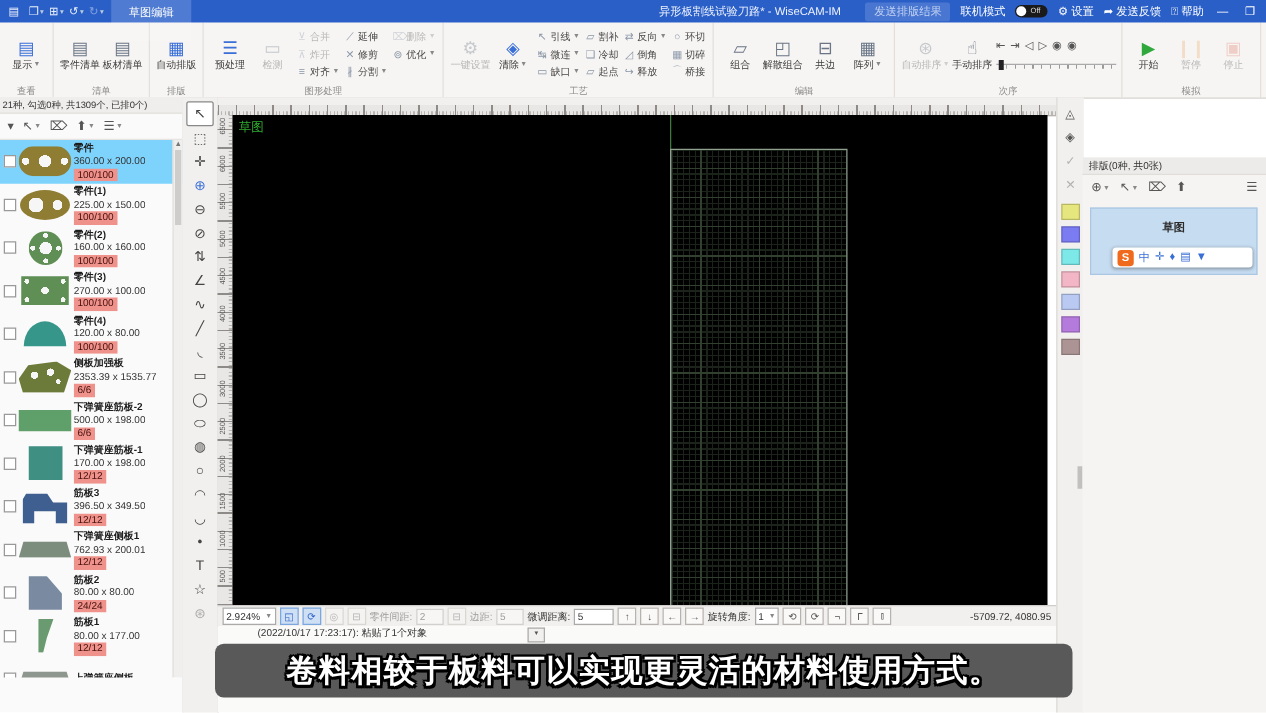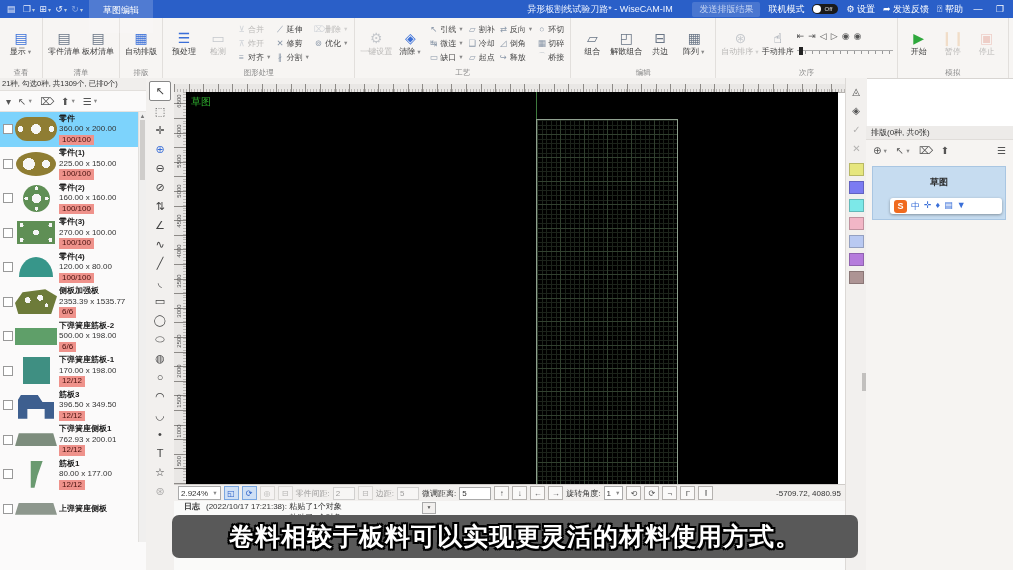--- a/index.html
+++ b/index.html
@@ -538,20 +538,31 @@
       </div>
       <div class="pitem">
         <span class="cb"></span>
         <span class="thumbwrap">
           <span style="width:42px;height:13px;clip-path:polygon(9% 0,91% 0,100% 100%,0 100%);background:#7d8d7d;"></span>
         </span>
         <span class="meta">
           <div class="nm">下弹簧座侧板1</div>
           <div>762.93 x 200.01</div>
           <div><span class="badge">12/12</span></div>
+        </span>
+      </div>
+      <div class="pitem">
+        <span class="cb"></span>
+        <span class="thumbwrap">
+          <span style="width:27px;height:27px;clip-path:polygon(0 0,55% 0,100% 52%,100% 100%,0 100%);background:#7a8aa0;"></span>
+        </span>
+        <span class="meta">
+          <div class="nm">筋板2</div>
+          <div>80.00 x 80.00</div>
+          <div><span class="badge">24/24</span></div>
         </span>
       </div>
       <div class="pitem">
         <span class="cb"></span>
         <span class="thumbwrap">
           <span style="width:15px;height:27px;clip-path:polygon(15% 0,95% 0,60% 55%,40% 100%,15% 100%);background:#6a9a70;"></span>
         </span>
         <span class="meta">
           <div class="nm">筋板1</div>
           <div>80.00 x 177.00</div>
@@ -650,24 +661,20 @@
   <span class="sb-btn">⟲</span>
   <span class="sb-btn">⟳</span>
   <span class="sb-btn">¬</span>
   <span class="sb-btn">Γ</span>
   <span class="sb-btn">⫾</span>
   <span id="sb-coords">-5709.72, 4080.95</span>
 </div>
 
 <div id="log">
   <div class="logrow">
-      <b>日志</b>
-    <span>(2022/10/17 17:21:38): 粘贴了1个对象</span>
-    </div>
-  <div class="logrow">
       <b style="visibility:hidden">日志</b>
     <span>(2022/10/17 17:23:17): 粘贴了1个对象</span>
     </div>
   <div id="log-dd">▼</div>
 </div>
 
 <div id="subtitle">
   <span>卷料相较于板料可以实现更灵活的材料使用方式。</span>
 </div>
 

